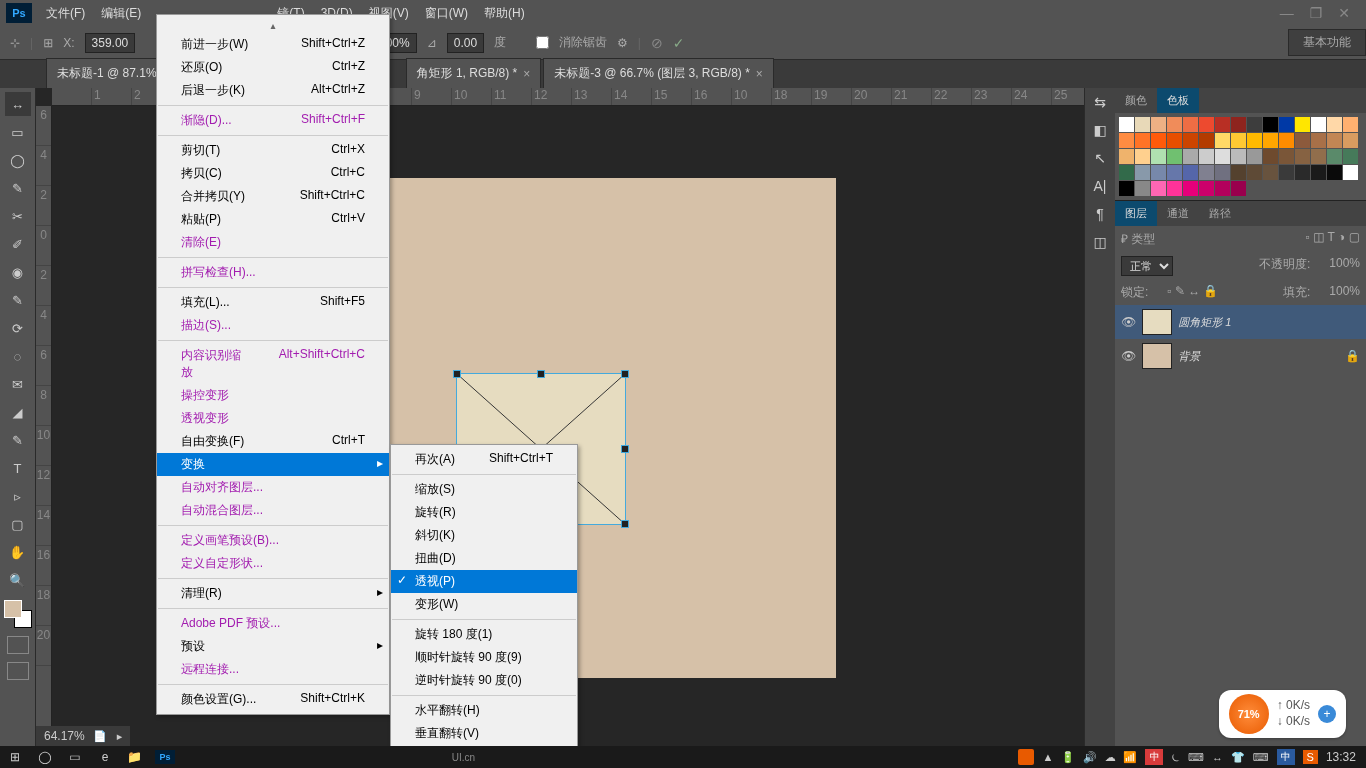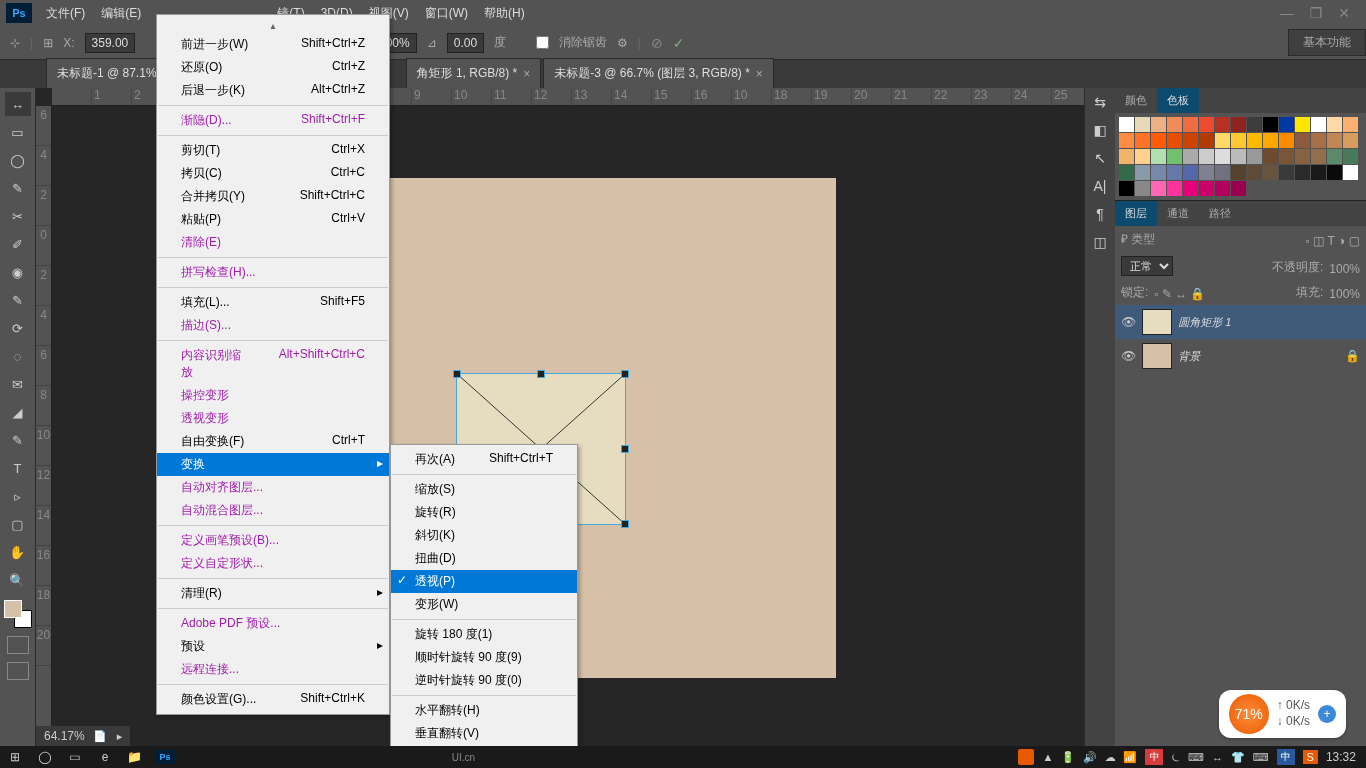--- a/index.html
+++ b/index.html
@@ -54,42 +54,42 @@
 .right-panels { width:282px; background:#535353; border-left:1px solid #2a2a2a; display:flex; }
 .side-icons { width:30px; background:#434343; display:flex; flex-direction:column; align-items:center; padding-top:6px; gap:12px; }
 .side-icon { color:#ccc; font-size:14px; }
 .panel-stack { flex:1; display:flex; flex-direction:column; }
 .panel-tabs { display:flex; background:#434343; }
 .panel-tab { padding:5px 10px; color:#aaa; font-size:11px; }
 .panel-tab.active { background:#0c4a6e; color:#ddd; }
 .swatches { padding:4px; display:flex; flex-wrap:wrap; gap:1px; background:#535353; }
 .swatch { width:15px; height:15px; }
 .layers-panel { flex:1; display:flex; flex-direction:column; border-top:1px solid #222; }
-.layers-controls { padding:4px 6px; display:flex; align-items:flex-end; gap:6px; color:#aaa; font-size:11px; }
+.layers-controls { padding:4px 6px; display:flex; align-items:flex-start; gap:19px; color:#aaa; font-size:11px; }
 .layers-controls select { background:#3a3a3a; color:#ddd; border:1px solid #222; font-size:11px; padding:2px 4px; }
 .lay-row { display:flex; align-items:center; padding:4px 6px; gap:6px; }
 .lay-row.sel { background:#405a7a; }
 .eye { color:#ccc; }
 .thumb { width:30px; height:26px; border:1px solid #222; }
 .layer-name { color:#ddd; font-style:italic; font-size:11px; }
 .lock-icon { margin-left:auto; color:#aaa; }
 
 
 .dropdown { position:absolute; background:#f0f0f0; border:1px solid #999; box-shadow:2px 2px 4px rgba(0,0,0,.3); color:#000; padding:3px 0; }
 .dd-item { padding:3px 24px 3px 24px; display:flex; justify-content:space-between; gap:30px; font-size:12px; position:relative; }
 .dd-item.hi { background:#0078d7; color:#fff; }
 .dd-item.dis { color:#a21caf; }
 .dd-sep { height:1px; background:#ccc; margin:3px 1px; }
 .dd-arrow::after { content:"▸"; position:absolute; right:6px; }
 .dd-scroll { text-align:center; color:#666; font-size:10px; padding:2px; }
 .dd-check::before { content:"✓"; position:absolute; left:6px; }
 
 
 .status-widget { position:absolute; bottom:30px; right:20px; background:#fff; border-radius:12px; padding:4px 10px; display:flex; align-items:center; gap:8px; box-shadow:0 1px 3px rgba(0,0,0,.3); }
-.pct-ball { width:40px; height:40px; border-radius:50%; background:radial-gradient(#ff8c3a,#e85a00); color:#fff; display:flex; align-items:center; justify-content:center; font-weight:normal; font-size:14px; }
+.pct-ball { width:40px; height:40px; border-radius:50%; background:radial-gradient(#ff8c3a,#e85a00); color:#fff; display:flex; align-items:center; justify-content:center; font-weight:bold; font-size:11px; }
 .net-stats { font-size:9px; color:#555; line-height:1.3; }
 .plus-ball { width:18px; height:18px; border-radius:50%; background:#3a8ad8; color:#fff; display:flex; align-items:center; justify-content:center; }
 
 
 .taskbar { position:absolute; bottom:0; left:0; right:0; height:22px; background:#1a1a1a; display:flex; align-items:center; }
 .task-left { display:flex; align-items:center; height:100%; }
 .task-btn { width:30px; height:22px; display:flex; align-items:center; justify-content:center; color:#ccc; font-size:12px; }
 .task-right { margin-left:auto; display:flex; align-items:center; gap:8px; padding-right:10px; color:#ccc; font-size:11px; }
 .tray-icon { color:#ccc; font-size:11px; }
 .ps-task { background:#001e36; color:#31a8ff; font-size:9px; font-weight:bold; padding:2px 4px; }

